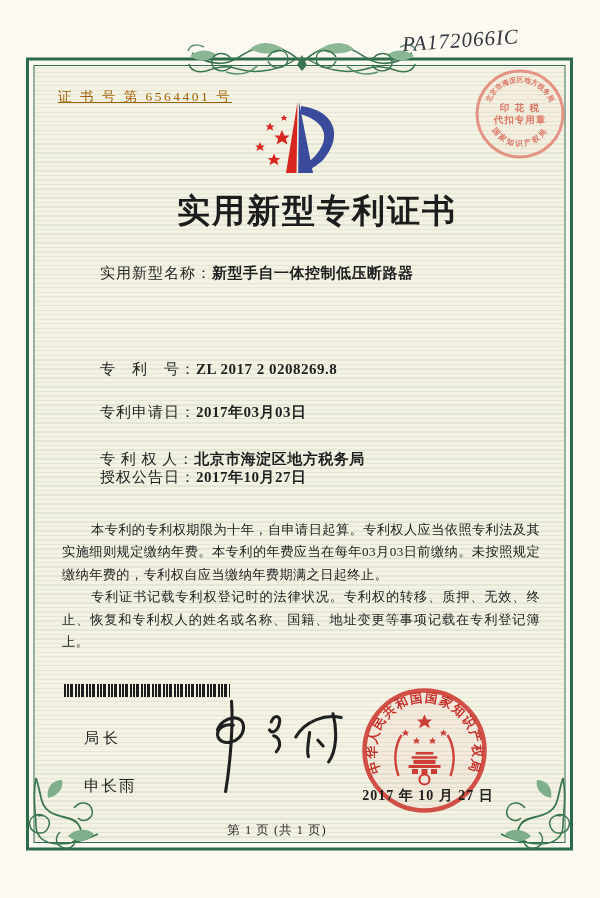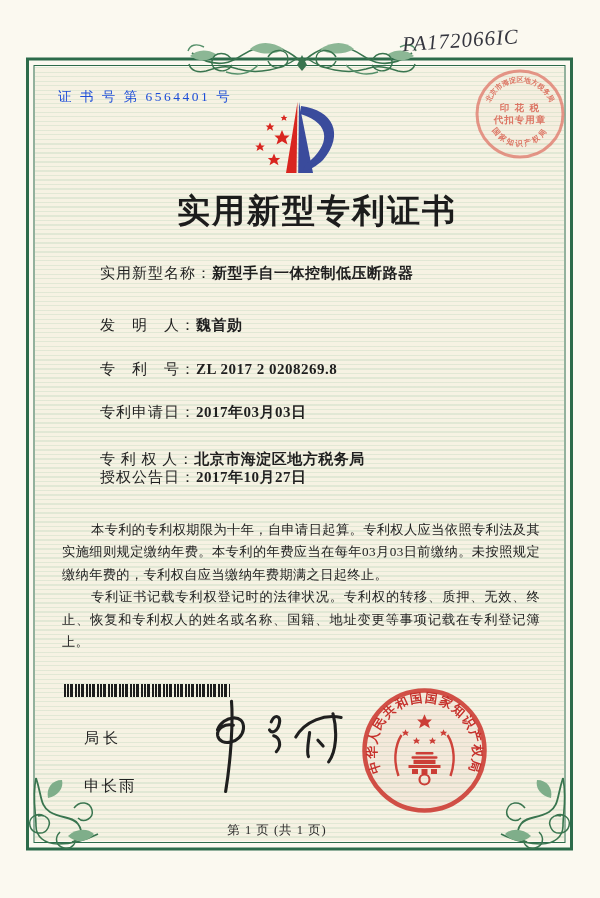--- a/index.html
+++ b/index.html
@@ -20,21 +20,21 @@
   }
   .overlay-svg{position:absolute;left:0;top:0;z-index:1;pointer-events:none;}
   .abs{position:absolute;z-index:2;}
   .handwriting{
     left:402px;top:26px;width:180px;
     font-style:italic;font-size:21px;color:#35363f;
     transform:rotate(-4deg);letter-spacing:1px;z-index:3;
     font-family:"Liberation Serif",serif;
   }
   .cert-no{
-    left:58px;top:88px;font-size:13.5px;color:#1d4ed8;letter-spacing:2.5px;
+    left:58px;top:88px;font-size:13.5px;color:#a16207;letter-spacing:2.5px;text-decoration:underline;
   }
   .logo-svg{position:absolute;left:240px;top:92px;z-index:2;}
   .title{
     left:0;top:189px;width:600px;text-align:center;
     font-size:33px;font-weight:bold;color:#1c1c1c;letter-spacing:2px;padding-left:17px;
   }
   .field{left:62px;width:480px;font-size:15px;color:#1f1f1f;white-space:nowrap;margin-left:38px;}
   .field .lab{letter-spacing:1px;}
   .field .val{font-weight:600;letter-spacing:.5px;}
   .f0{top:264px}.f1{top:316px}.f2{top:360px}.f3{top:403px}.f4{top:450px}.f5{top:468px}
@@ -117,23 +117,20 @@
     <use href="#star" transform="translate(42,46) scale(0.8)" fill="#d9251f"></use>
     <use href="#star" transform="translate(20,55) scale(0.5)" fill="#d9251f"></use>
     <use href="#star" transform="translate(34,68) scale(0.65)" fill="#d9251f"></use>
   </svg>
 
   <div class="abs title">实用新型专利证书</div>
 
   <div class="abs field f0">
     <span class="lab">实用新型名称：</span><span class="val">新型手自一体控制低压断路器</span>
   </div>
-  <div class="abs field f1">
-    <span class="lab">发　明　人：</span><span class="val">魏首勋</span>
-  </div>
   <div class="abs field f2">
     <span class="lab">专　利　号：</span><span class="val">ZL 2017 2 0208269.8</span>
   </div>
   <div class="abs field f3">
     <span class="lab">专利申请日：</span><span class="val">2017年03月03日</span>
   </div>
   <div class="abs field f4">
     <span class="lab">专 利 权 人：</span><span class="val">北京市海淀区地方税务局</span>
   </div>
   <div class="abs field f5">
@@ -179,20 +176,21 @@
       <rect x="-13" y="4.2" width="26" height="2.6" rx="1"></rect>
       <rect x="-11" y="7.8" width="22" height="4.2"></rect>
       <rect x="-16" y="13" width="32" height="3"></rect>
       <rect x="-12.5" y="17" width="6" height="5"></rect>
       <rect x="-3" y="17" width="6" height="5"></rect>
       <rect x="6.5" y="17" width="6" height="5"></rect>
       <circle cx="0" cy="27.5" r="5" fill="none" stroke="rgba(198,32,26,0.92)" stroke-width="2.2"></circle>
       <path d="M-26,24 C-31,10 -30,-6 -23,-17 M26,24 C31,10 30,-6 23,-17" fill="none" stroke="rgba(198,32,26,0.9)" stroke-width="2.4"></path>
     </g>
   </svg>
+  <div class="abs seal-date">2017 年 10 月 27 日</div>
 
   <svg class="tax-stamp-svg" width="100" height="100" viewBox="0 0 100 100">
     <circle cx="50" cy="50" r="43" fill="rgba(235,120,104,0.04)" stroke="rgba(221,106,92,0.8)" stroke-width="3"></circle>
     <path id="taxTop" d="M19.9,39.1 A32,32 0 0 1 80.1,39.1" fill="none"></path>
     <path id="taxBottom" d="M19.9,60.9 A32,32 0 0 0 80.1,60.9" fill="none"></path>
     <text font-size="7" fill="#d8604f" font-weight="bold">
       <textPath href="#taxTop" startOffset="50%" text-anchor="middle">北京市海淀区地方税务局</textPath>
     </text>
     <text x="50" y="47" font-size="9.5" fill="#d8604f" text-anchor="middle" letter-spacing="1.5" font-weight="bold">印 花 税</text>
     <text x="50" y="58.5" font-size="9.5" fill="#d8604f" text-anchor="middle" letter-spacing="1" font-weight="bold">代扣专用章</text>

